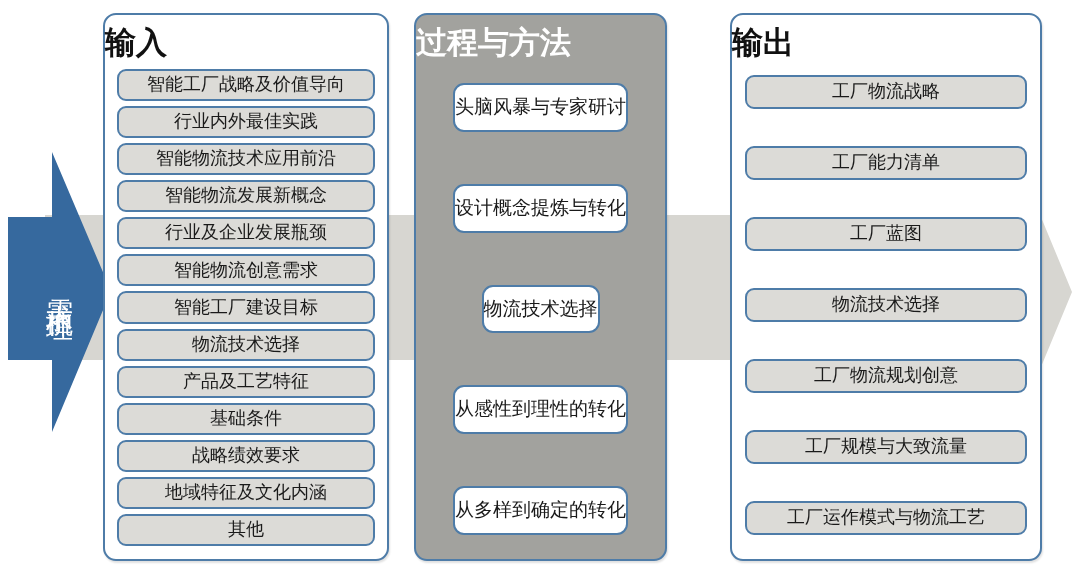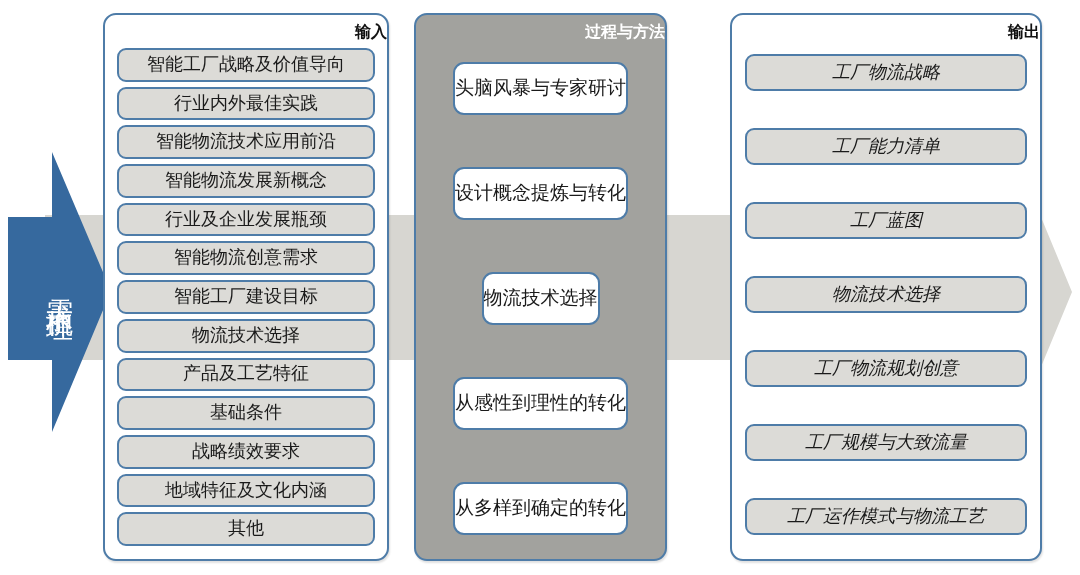--- a/index.html
+++ b/index.html
@@ -39,29 +39,29 @@
     border:2px solid var(--accent_blue, #4E7CA8);
     border-radius:13px;
     display:flex; flex-direction:column;
     box-shadow:1px 2px 2px rgba(0,0,0,0.12);
   }
   .panel-input   { left:103px; width:286px; }
   .panel-process { left:414px; width:253px; background:var(--panel_gray, #A2A29E); }
   .panel-output  { left:730px; width:312px; }
 
   .panel-title {
-    text-align:right; font-weight:bold; font-size:16px; color:#111;
-    padding:7px 0 3px; flex:0 0 auto;margin-left:12px;
+    text-align:left; font-weight:bold; font-size:31px; color:#111;
+    padding:7px 0 3px; flex:0 0 auto;
   }
   .panel-process .panel-title { color:#ffffff; }
 
   .items { flex:1; display:flex; flex-direction:column; }
   .items-input   { gap:5px;  padding:2px 12px 13px; }
   .items-process { gap:52px; padding:16px 14px 24px;align-items:center; }
-  .items-output  { gap:37px; padding:8px 13px 24px;font-style:italic; }
+  .items-output  { gap:37px; padding:8px 13px 24px; }
 
   .item {
     flex:1; display:flex; align-items:center; justify-content:center;
     border:2px solid var(--accent_blue, #4E7CA8);
     border-radius:9px; font-size:18px; color:#1a1a1a;
     text-align:center; line-height:1.1; white-space:nowrap;
   }
   .item-gray  { background:var(--box_gray, #DCDBD7); }
   .item-white { background:#ffffff; border-radius:11px; font-size:19px; }
 </style>

